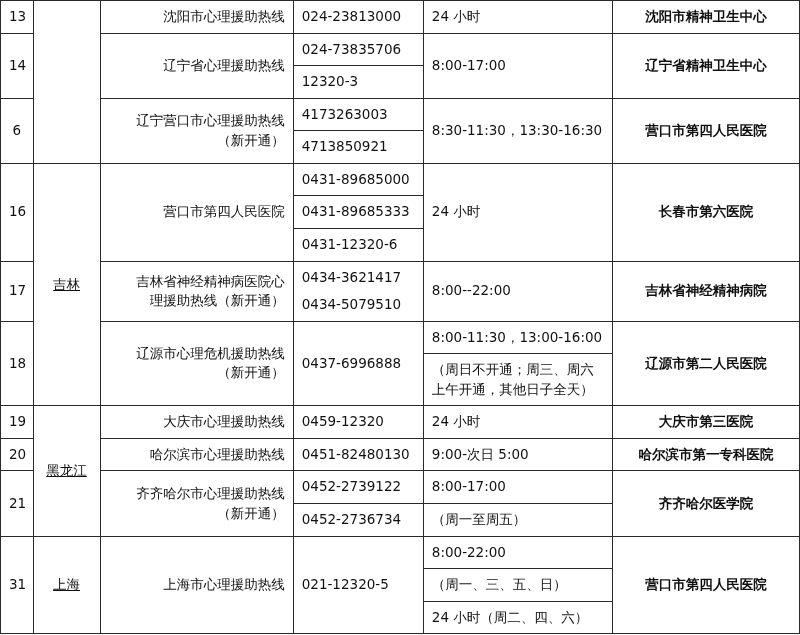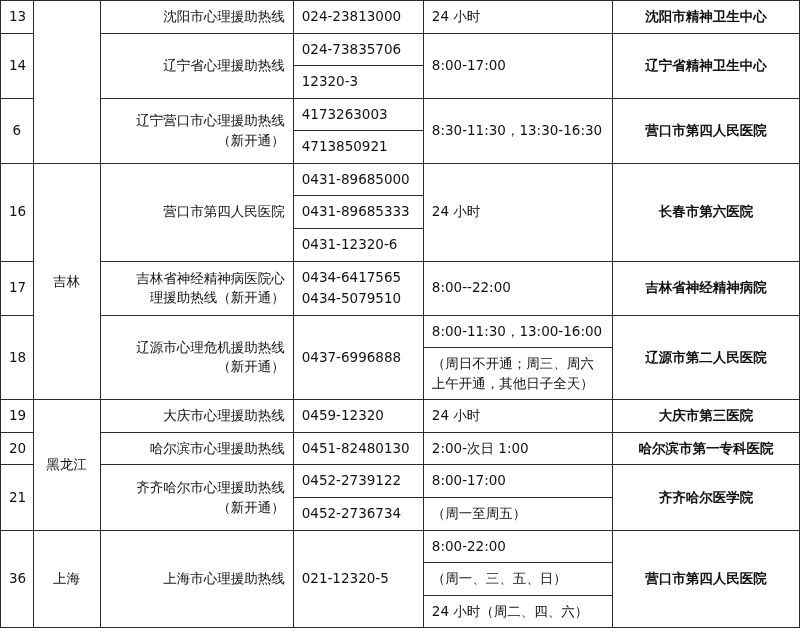--- a/index.html
+++ b/index.html
@@ -24,21 +24,21 @@
     font-size: 13.5px;
     line-height: 1.45;
     padding: 0;
     vertical-align: middle;
     background: #ffffff;
   }
   .cell-pad {
     padding: 6px 8px;
   }
   .col-idx { width: 32px; text-align: center; }
-  .col-prov { width: 66px; text-align: center; }
+  .col-prov { width: 66px; text-align: center; text-decoration: underline; }
   .col-name { width: 190px; text-align: right; }
   .col-tel { width: 128px; text-align: left; }
   .col-time { width: 186px; text-align: left; }
   .col-org { width: 184px; text-align: center; font-weight: bold; }
 
   
   .stack {
     display: flex;
     flex-direction: column;
     width: 100%;
@@ -52,21 +52,21 @@
   .center { text-align: center; }
   .nowrap { white-space: nowrap; }
   .two-line {
     padding: 6px 8px;
   }
   .two-line div { white-space: nowrap; }
   .tel-plain {
     padding: 6px 8px;
   }
   .tel-plain div { white-space: nowrap; }
-  .small-gap div + div { margin-top: 2px; }
+  .small-gap div + div { margin-top: 8px; }
 </style>
 </head>
 <body>
 
 <table class="hotline-table">
   <colgroup>
     <col class="col-idx">
       <col class="col-prov">
       <col class="col-name">
     <col class="col-tel">
@@ -171,21 +171,21 @@
           <div class="cell-pad center">17</div>
         </td>
     <td class="col-name">
       <div class="two-line">
         <div>吉林省神经精神病医院心</div>
         <div>理援助热线（新开通）</div>
       </div>
     </td>
     <td class="col-tel" style="padding:0">
       <div class="tel-plain small-gap">
-        <div>0434-6417565</div>
+        <div>0434-3621417</div>
         <div>0434-5079510</div>
       </div>
     </td>
     <td class="col-time">
           <div class="cell-pad">8:00--22:00</div>
         </td>
     <td class="col-org">
           <div class="cell-pad center">吉林省神经精神病院</div>
         </td>
   </tr>
@@ -240,21 +240,21 @@
     <td class="col-idx">
           <div class="cell-pad center">20</div>
         </td>
     <td class="col-name">
           <div class="cell-pad">哈尔滨市心理援助热线</div>
         </td>
     <td class="col-tel">
           <div class="cell-pad nowrap">0451-82480130</div>
         </td>
     <td class="col-time">
-          <div class="cell-pad">2:00-次日 1:00</div>
+          <div class="cell-pad">9:00-次日 5:00</div>
         </td>
     <td class="col-org">
           <div class="cell-pad center">哈尔滨市第一专科医院</div>
         </td>
   </tr>
 
   <tr>
     <td class="col-idx">
           <div class="cell-pad center">21</div>
         </td>
@@ -276,21 +276,21 @@
         <div>（周一至周五）</div>
       </div>
     </td>
     <td class="col-org">
           <div class="cell-pad center">齐齐哈尔医学院</div>
         </td>
   </tr>
 
   <tr>
     <td class="col-idx">
-          <div class="cell-pad center">36</div>
+          <div class="cell-pad center">31</div>
         </td>
     <td class="col-prov">
           <div class="cell-pad center">上海</div>
         </td>
     <td class="col-name">
           <div class="cell-pad">上海市心理援助热线</div>
         </td>
     <td class="col-tel">
           <div class="cell-pad nowrap">021-12320-5</div>
         </td>

